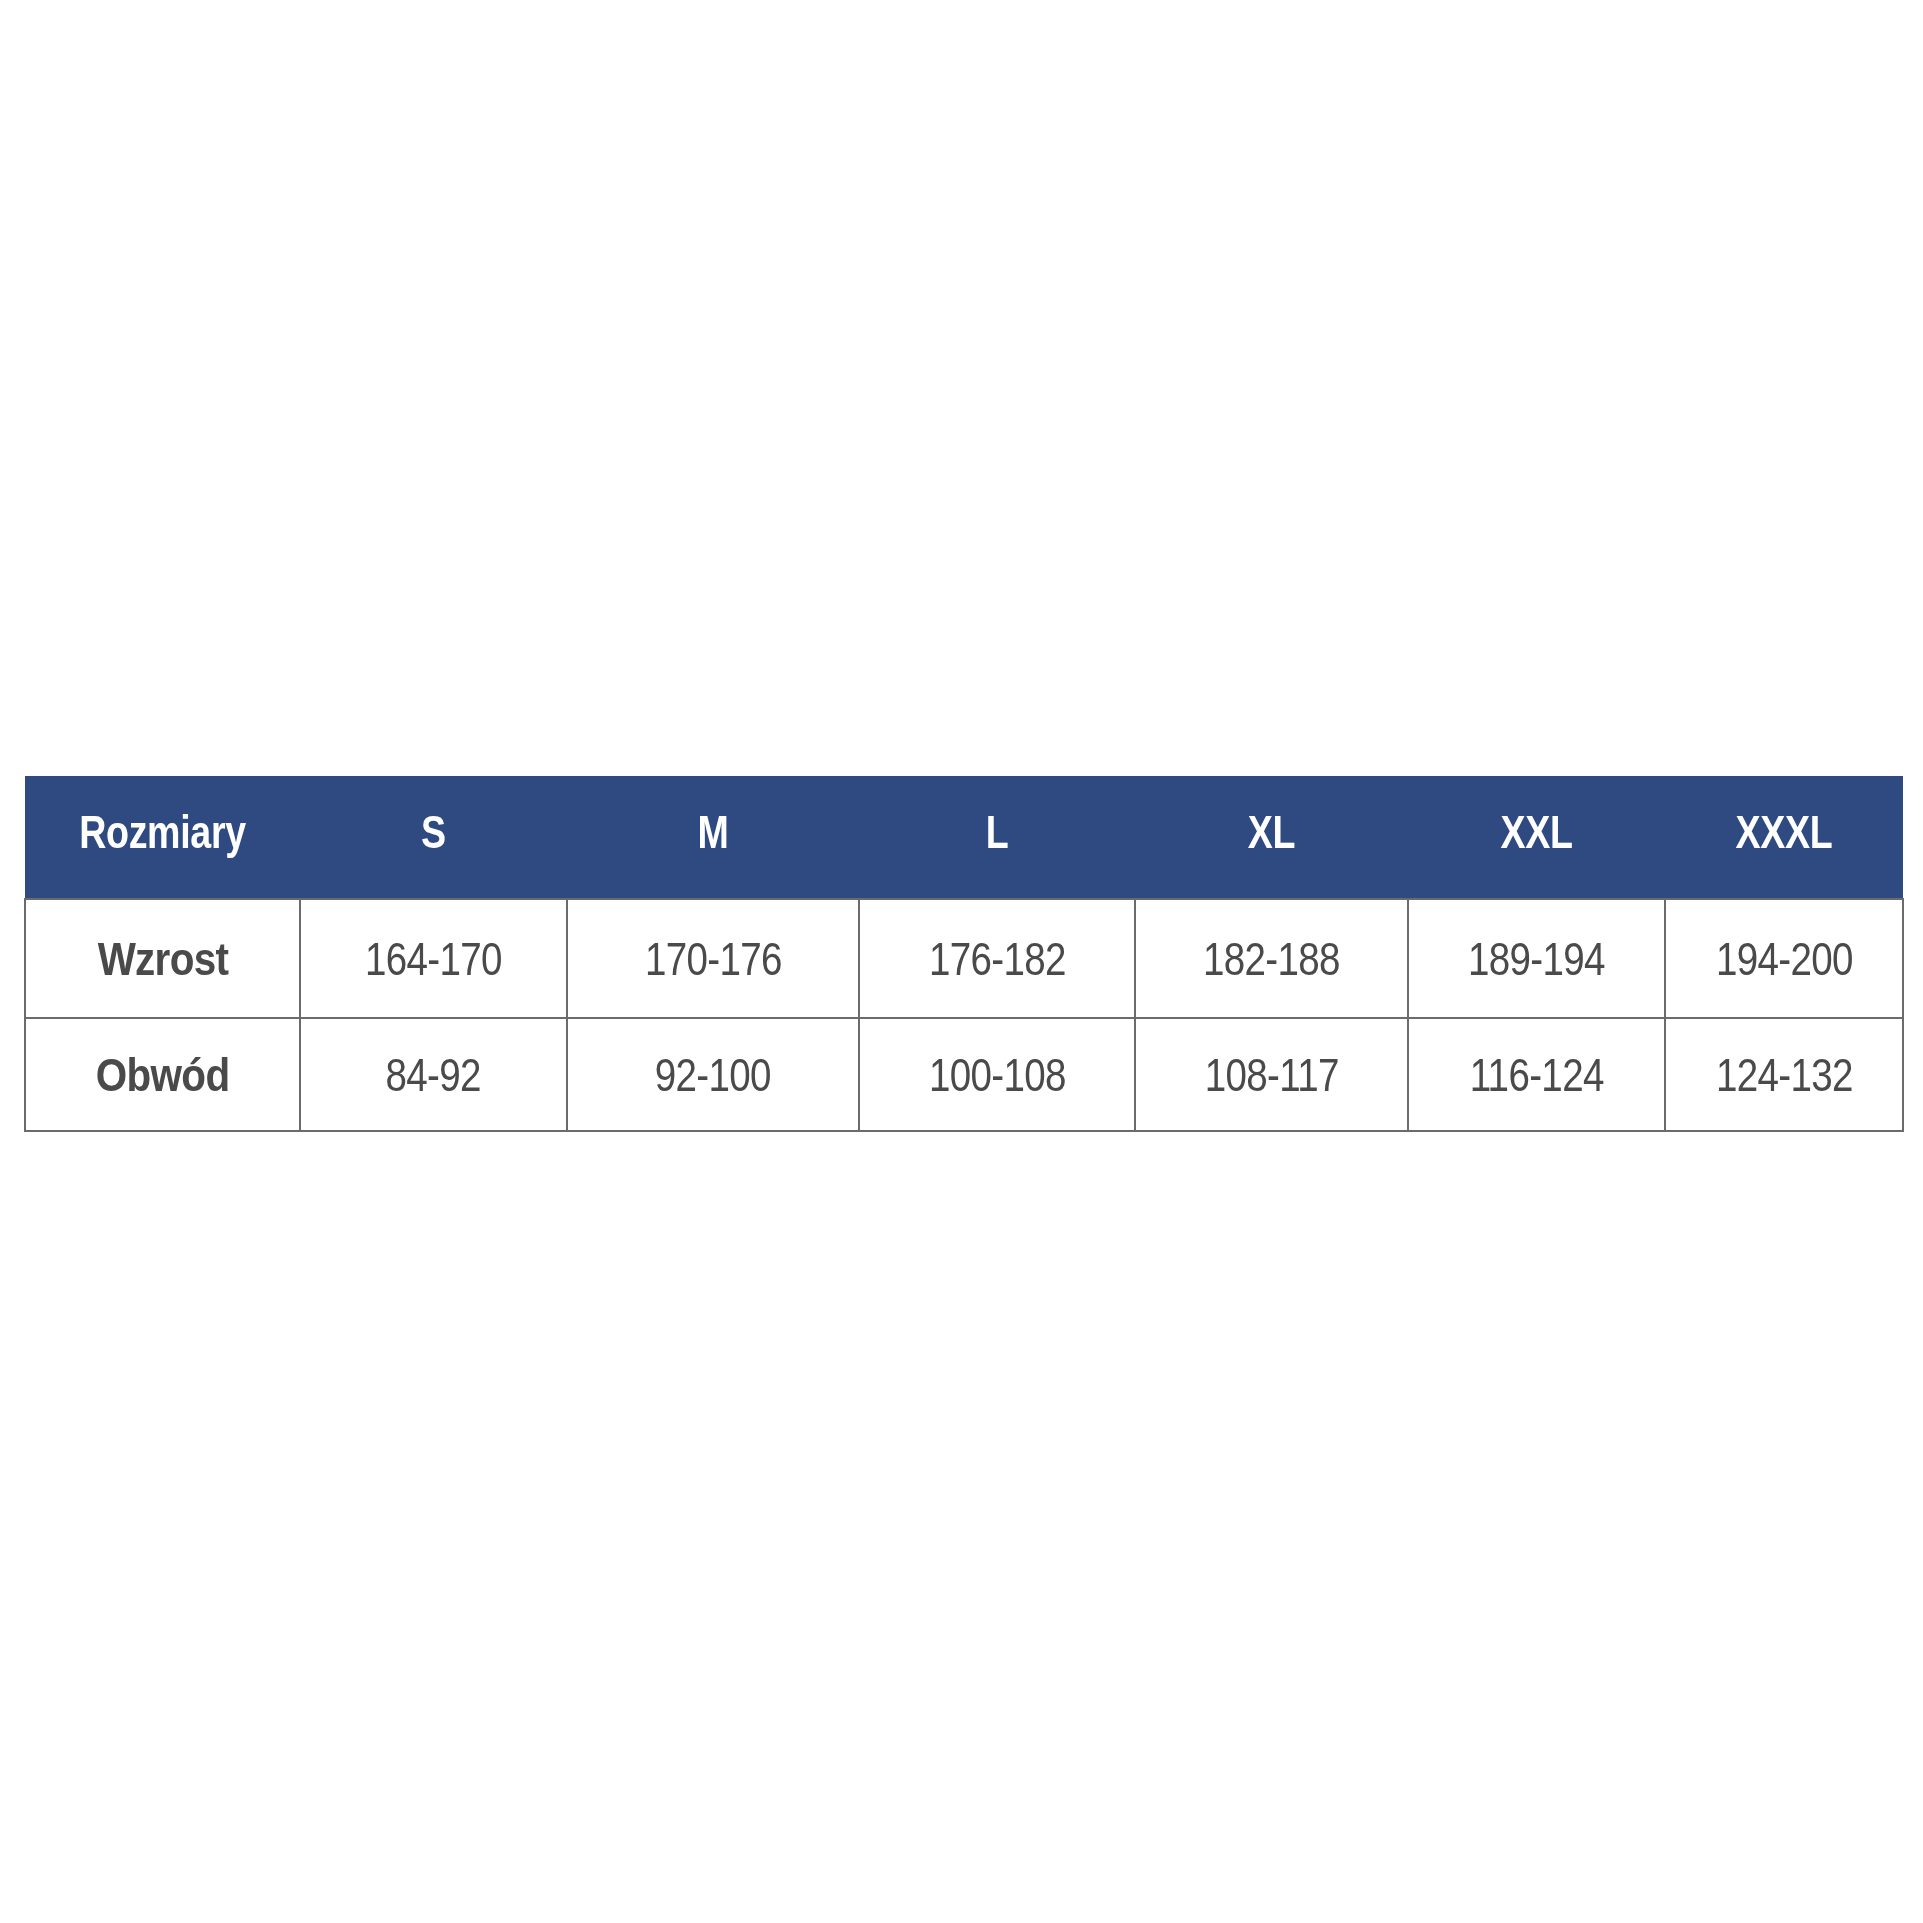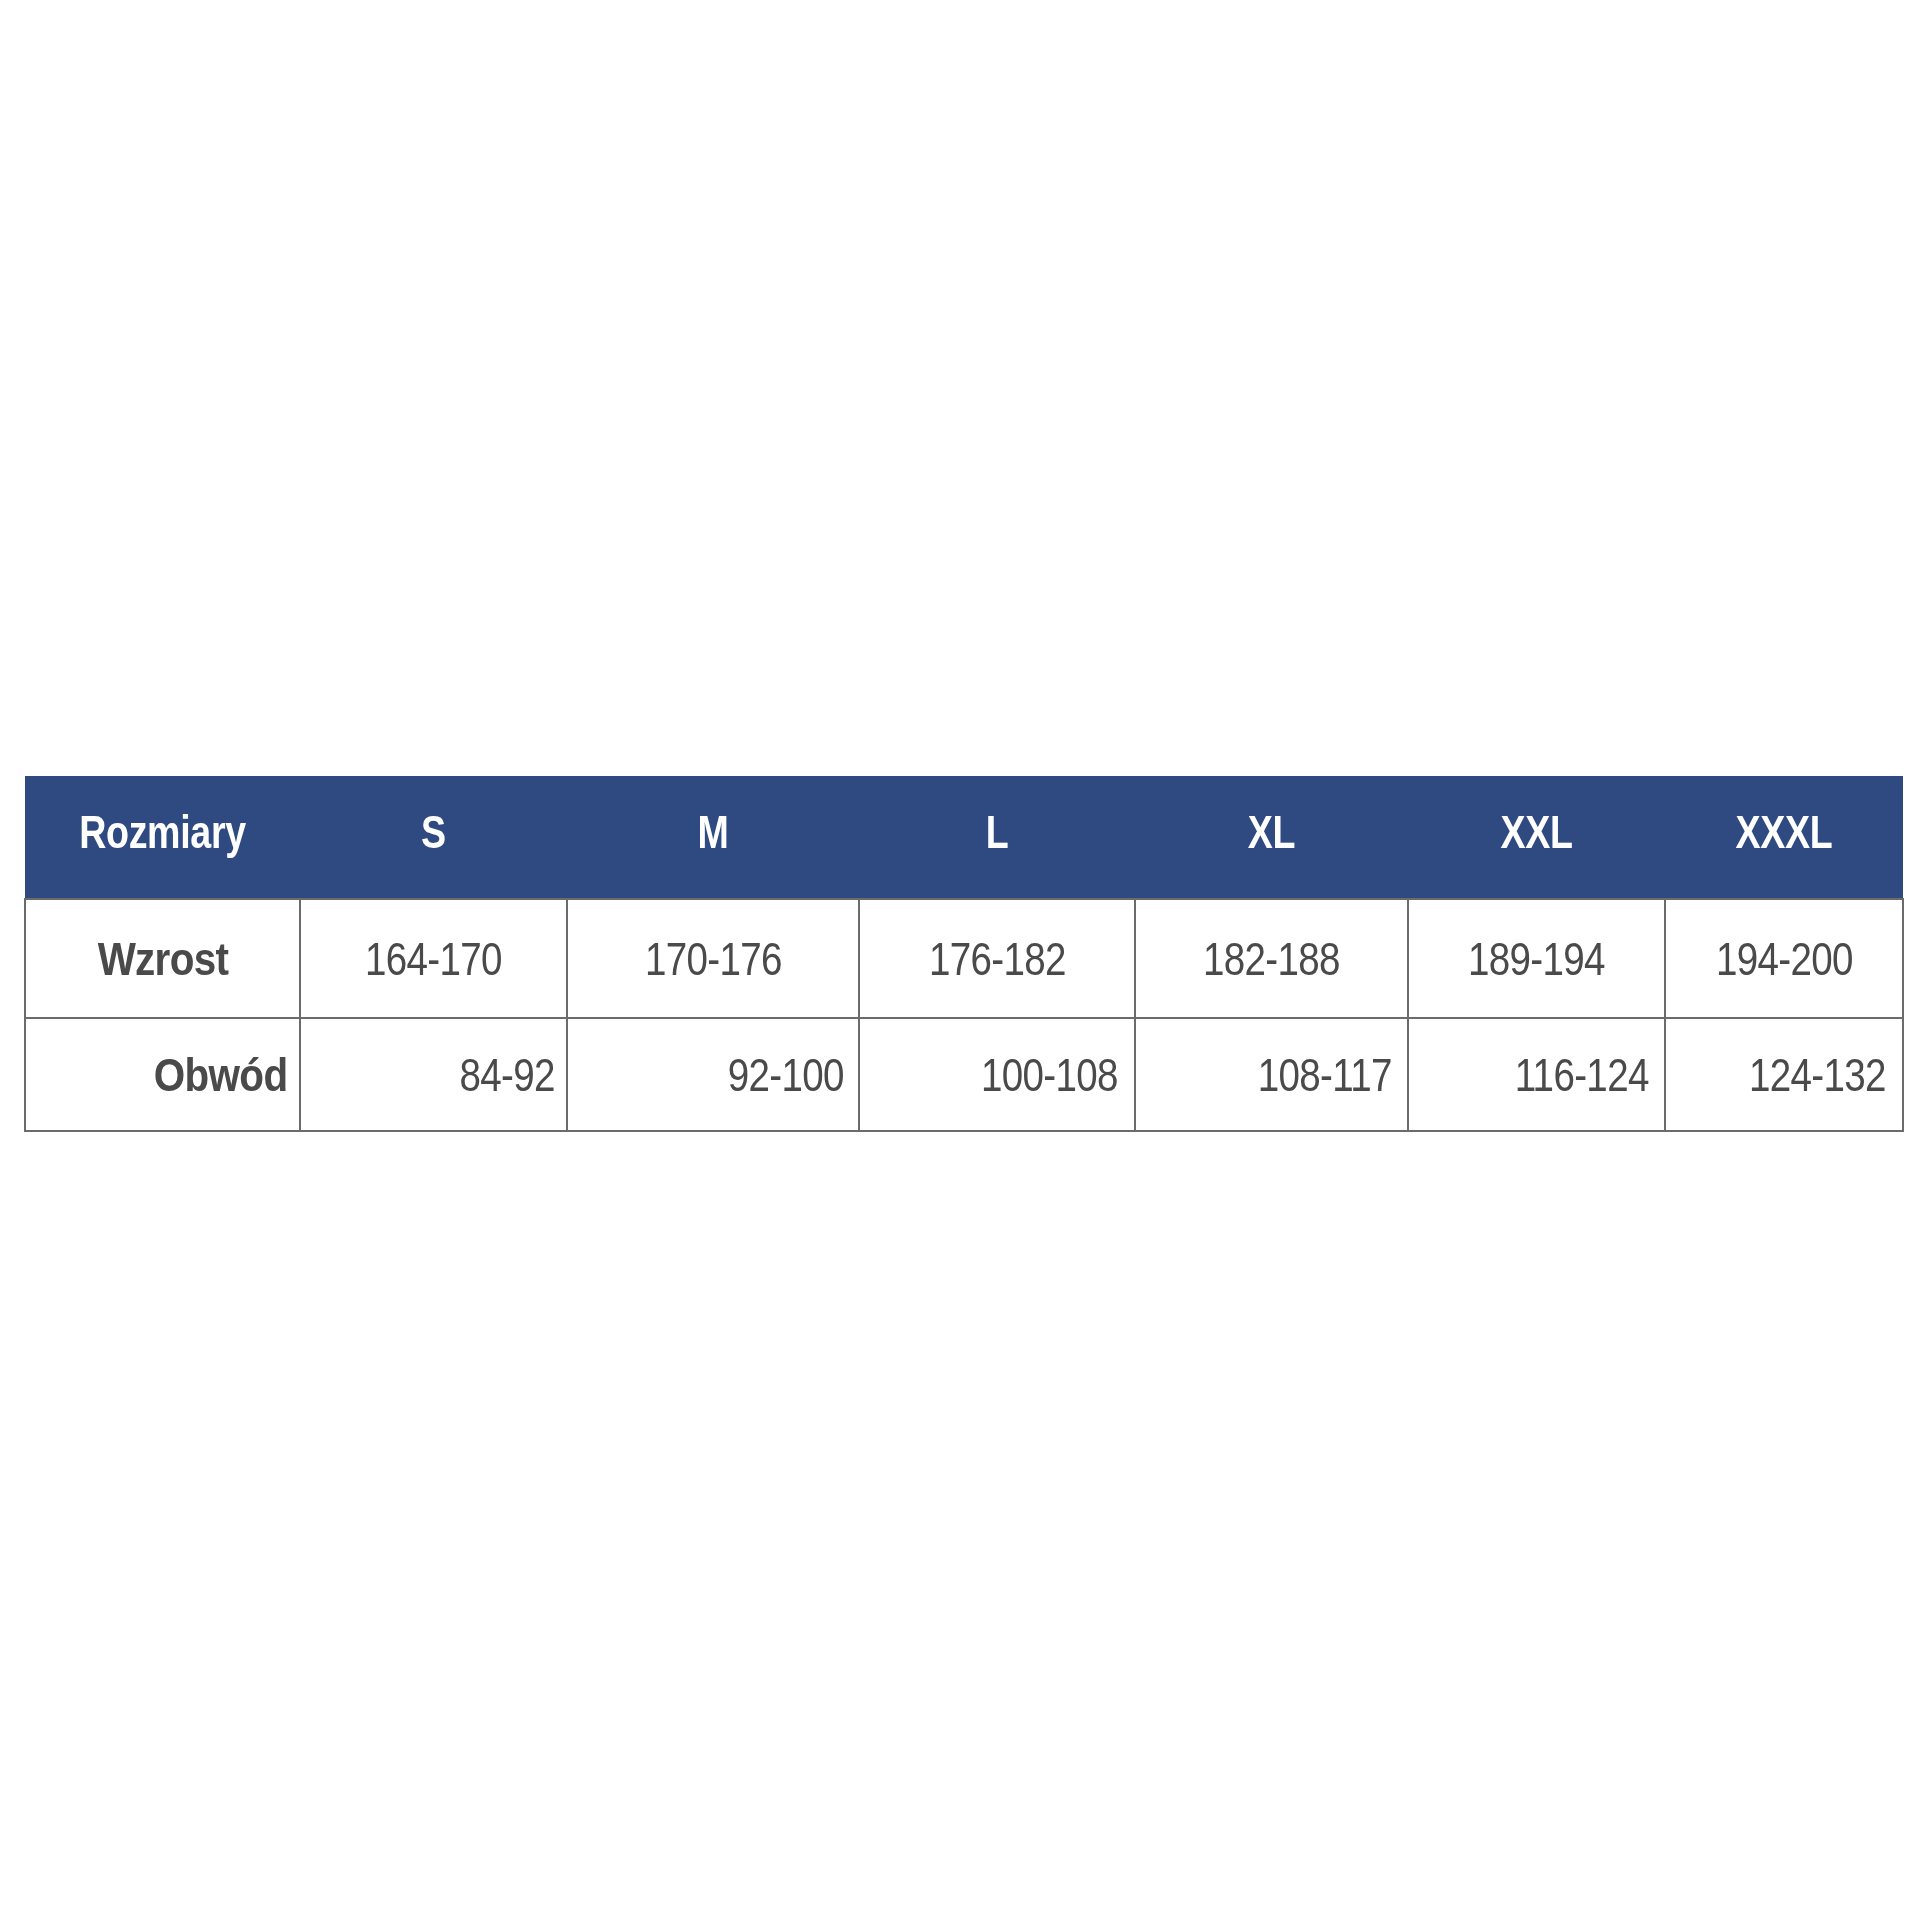--- a/index.html
+++ b/index.html
@@ -63,21 +63,21 @@
     background: #ffffff;
     text-align: center;
     vertical-align: middle;
     color: #4a4a4a;
     font-size: 47px;
     font-family: "Liberation Sans", sans-serif;
     letter-spacing: -0.8px;
     margin-top: 36px;
   }
   table.size-chart tbody tr.row-wzrost td { height: 115px; }
-  table.size-chart tbody tr.row-obwod  td { height: 109px; text-align: right; }
+  table.size-chart tbody tr.row-obwod  td { height: 109px; }
 
   td.row-header {
     font-weight: 700;
     font-size: 45px;
     color: #4a4a4a;
   }
 
   .squeeze {
     display: inline-block;
     transform: scaleX(0.82);

